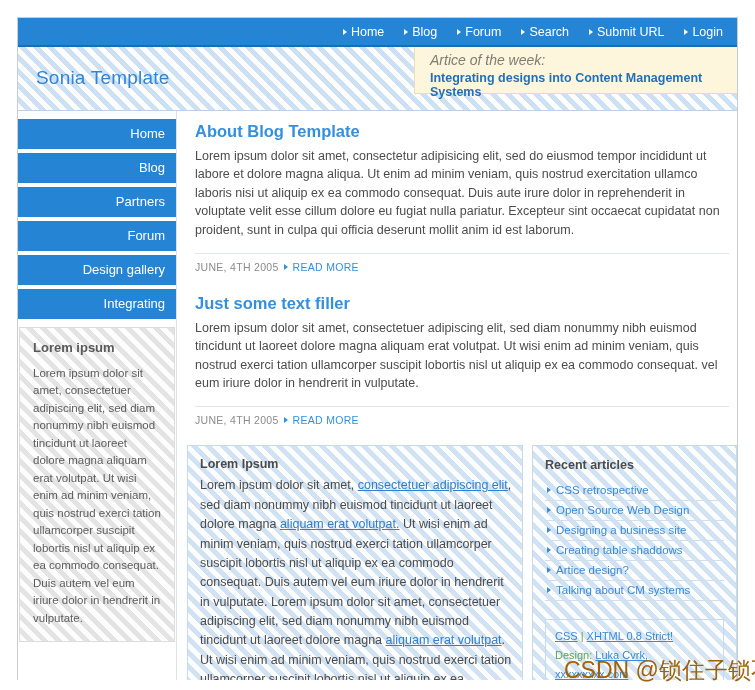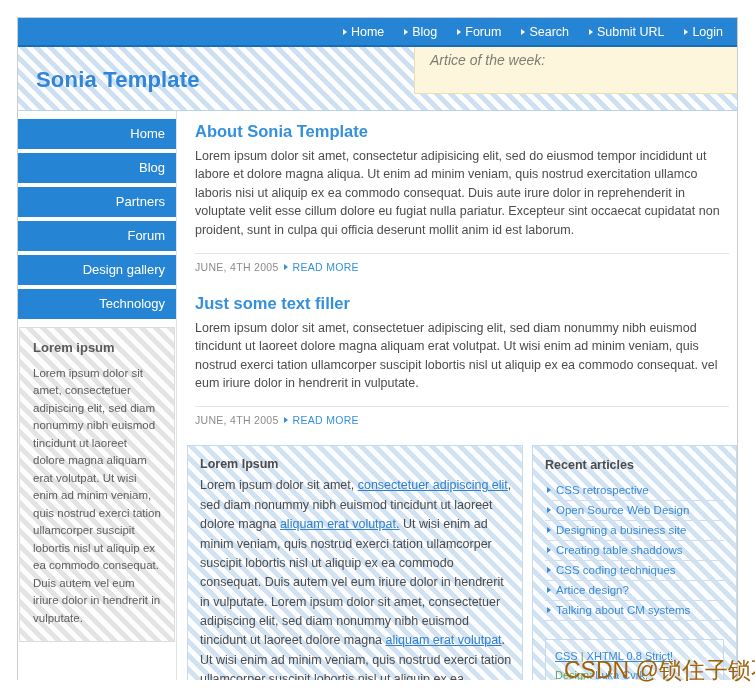--- a/index.html
+++ b/index.html
@@ -65,22 +65,22 @@
       45deg,
       rgba(255,255,255,0.95) 0px,
       rgba(255,255,255,0.95) 5px,
       rgba(196,218,240,0.75) 5px,
       rgba(196,218,240,0.75) 10px);
     border-bottom: 1px solid #b9d2ea;
   }
   #site-title {
     position: absolute;
     left: 18px; top: 20px;
-    font-size: 22px;
-    font-weight: bold;
+    font-size: 19px;
+    font-weight: normal;
     color: #2f86d9;
     letter-spacing: .2px;
   }
   #aotw {
     position: absolute;
     right: 0px; top: 0px;
     width: 323px;
     height: 47px;
     background: #fdf6dd;
     border: 1px solid #e7dfb8;
@@ -319,43 +319,44 @@
     <a class="topnav-item" href="#">
       <span class="tri"></span>
       <span>Login</span>
     </a>
   </div>
 
   <div id="header">
     <div id="site-title">Sonia Template</div>
     <div id="aotw">
       <div id="aotw-label">Artice of the week:</div>
+      <div id="aotw-title">Integrating designs into Content Management Systems</div>
     </div>
   </div>
 
   <div id="body-wrap">
 
     <div id="sidebar">
       <a class="menu-item" href="#">Home</a>
       <a class="menu-item" href="#">Blog</a>
       <a class="menu-item" href="#">Partners</a>
       <a class="menu-item" href="#">Forum</a>
       <a class="menu-item" href="#">Design gallery</a>
-      <a class="menu-item" href="#">Technology</a>
+      <a class="menu-item" href="#">Integrating</a>
 
       <div id="side-box">
         <div id="side-box-title">Lorem ipsum</div>
         <div id="side-box-text">Lorem ipsum dolor sit amet, consectetuer adipiscing elit, sed diam nonummy nibh euismod tincidunt ut laoreet dolore magna aliquam erat volutpat. Ut wisi enim ad minim veniam, quis nostrud exerci tation ullamcorper suscipit lobortis nisl ut aliquip ex ea commodo consequat. Duis autem vel eum iriure dolor in hendrerit in vulputate.</div>
       </div>
     </div>
 
     <div id="content">
 
       <div class="article">
-        <div class="article-title">About Sonia Template</div>
+        <div class="article-title">About Blog Template</div>
         <div class="article-body">Lorem ipsum dolor sit amet, consectetur adipisicing elit, sed do eiusmod tempor incididunt ut labore et dolore magna aliqua. Ut enim ad minim veniam, quis nostrud exercitation ullamco laboris nisi ut aliquip ex ea commodo consequat. Duis aute irure dolor in reprehenderit in voluptate velit esse cillum dolore eu fugiat nulla pariatur. Excepteur sint occaecat cupidatat non proident, sunt in culpa qui officia deserunt mollit anim id est laborum.</div>
         <div class="article-meta">
           <span>JUNE, 4TH 2005</span>
           <span class="meta-sep"></span>
           <a class="read-more" href="#">READ MORE</a>
         </div>
       </div>
 
       <div class="article-gap"></div>
 
@@ -387,24 +388,20 @@
             <span class="recent-tri"></span>
             <span>Open Source Web Design</span>
           </a>
           <a class="recent-item" href="#">
             <span class="recent-tri"></span>
             <span>Designing a business site</span>
           </a>
           <a class="recent-item" href="#">
             <span class="recent-tri"></span>
             <span>Creating table shaddows</span>
-          </a>
-          <a class="recent-item" href="#">
-            <span class="recent-tri"></span>
-            <span>CSS coding techniques</span>
           </a>
           <a class="recent-item" href="#">
             <span class="recent-tri"></span>
             <span>Artice design?</span>
           </a>
           <a class="recent-item" href="#">
             <span class="recent-tri"></span>
             <span>Talking about CM systems</span>
           </a>
 

